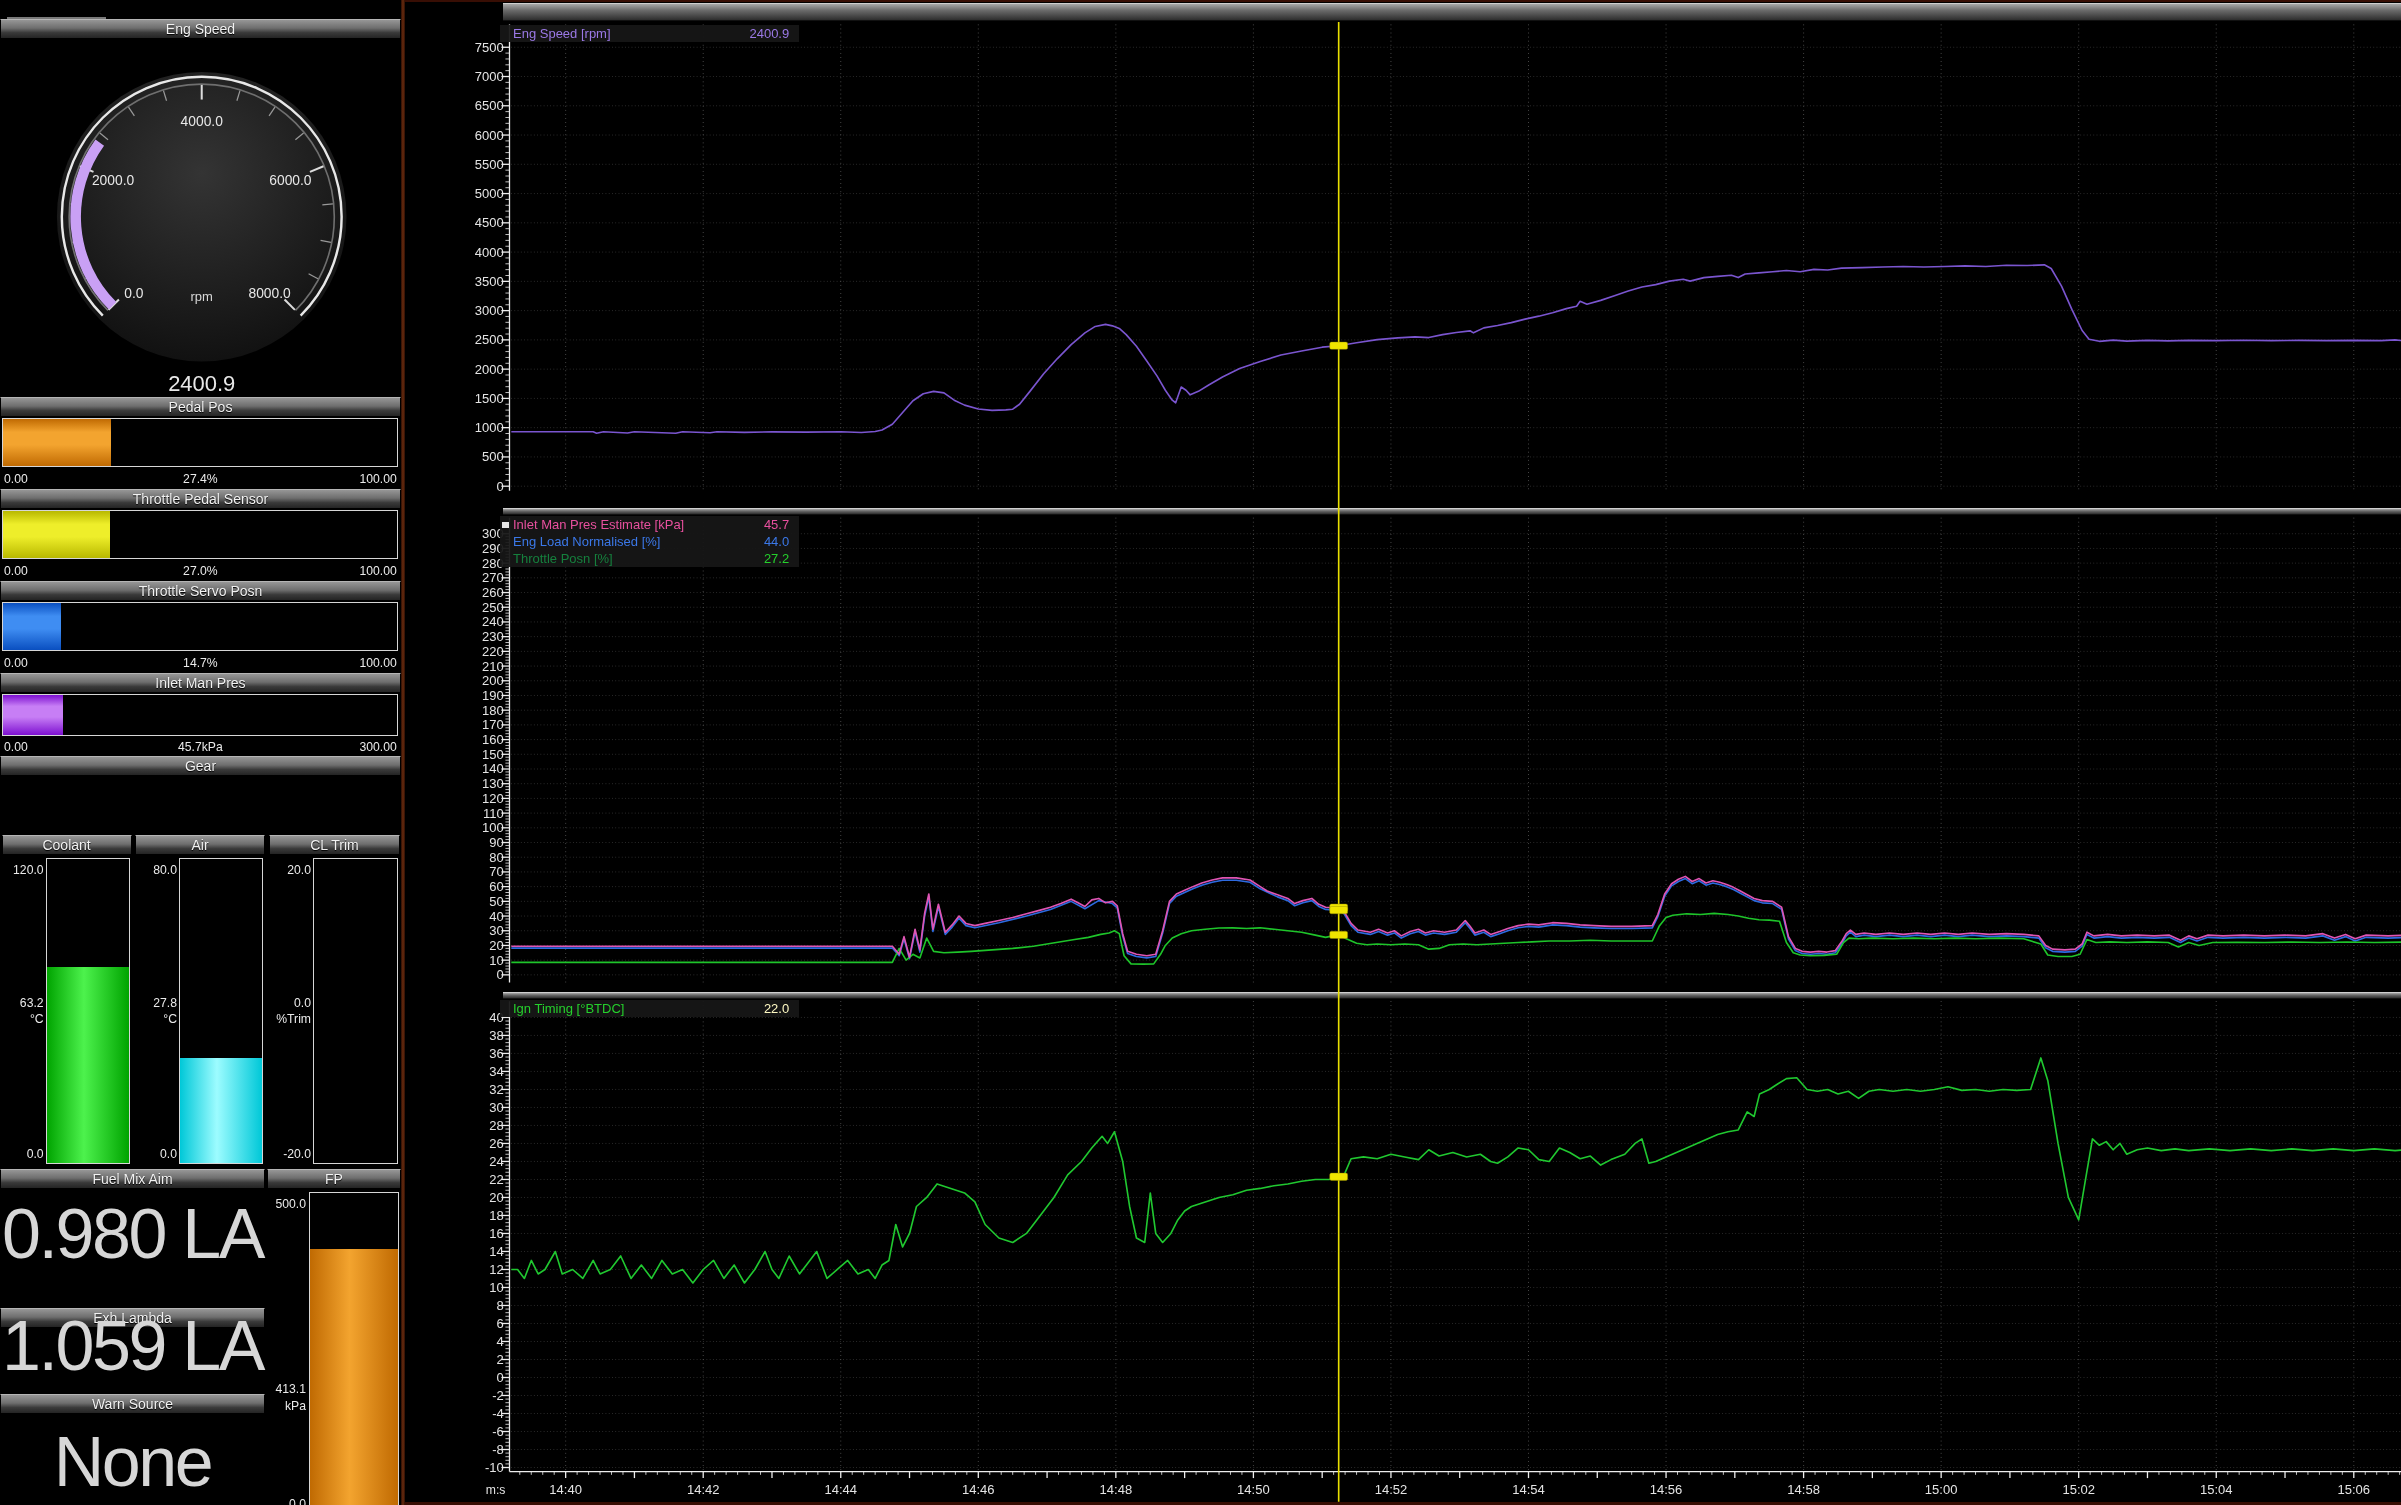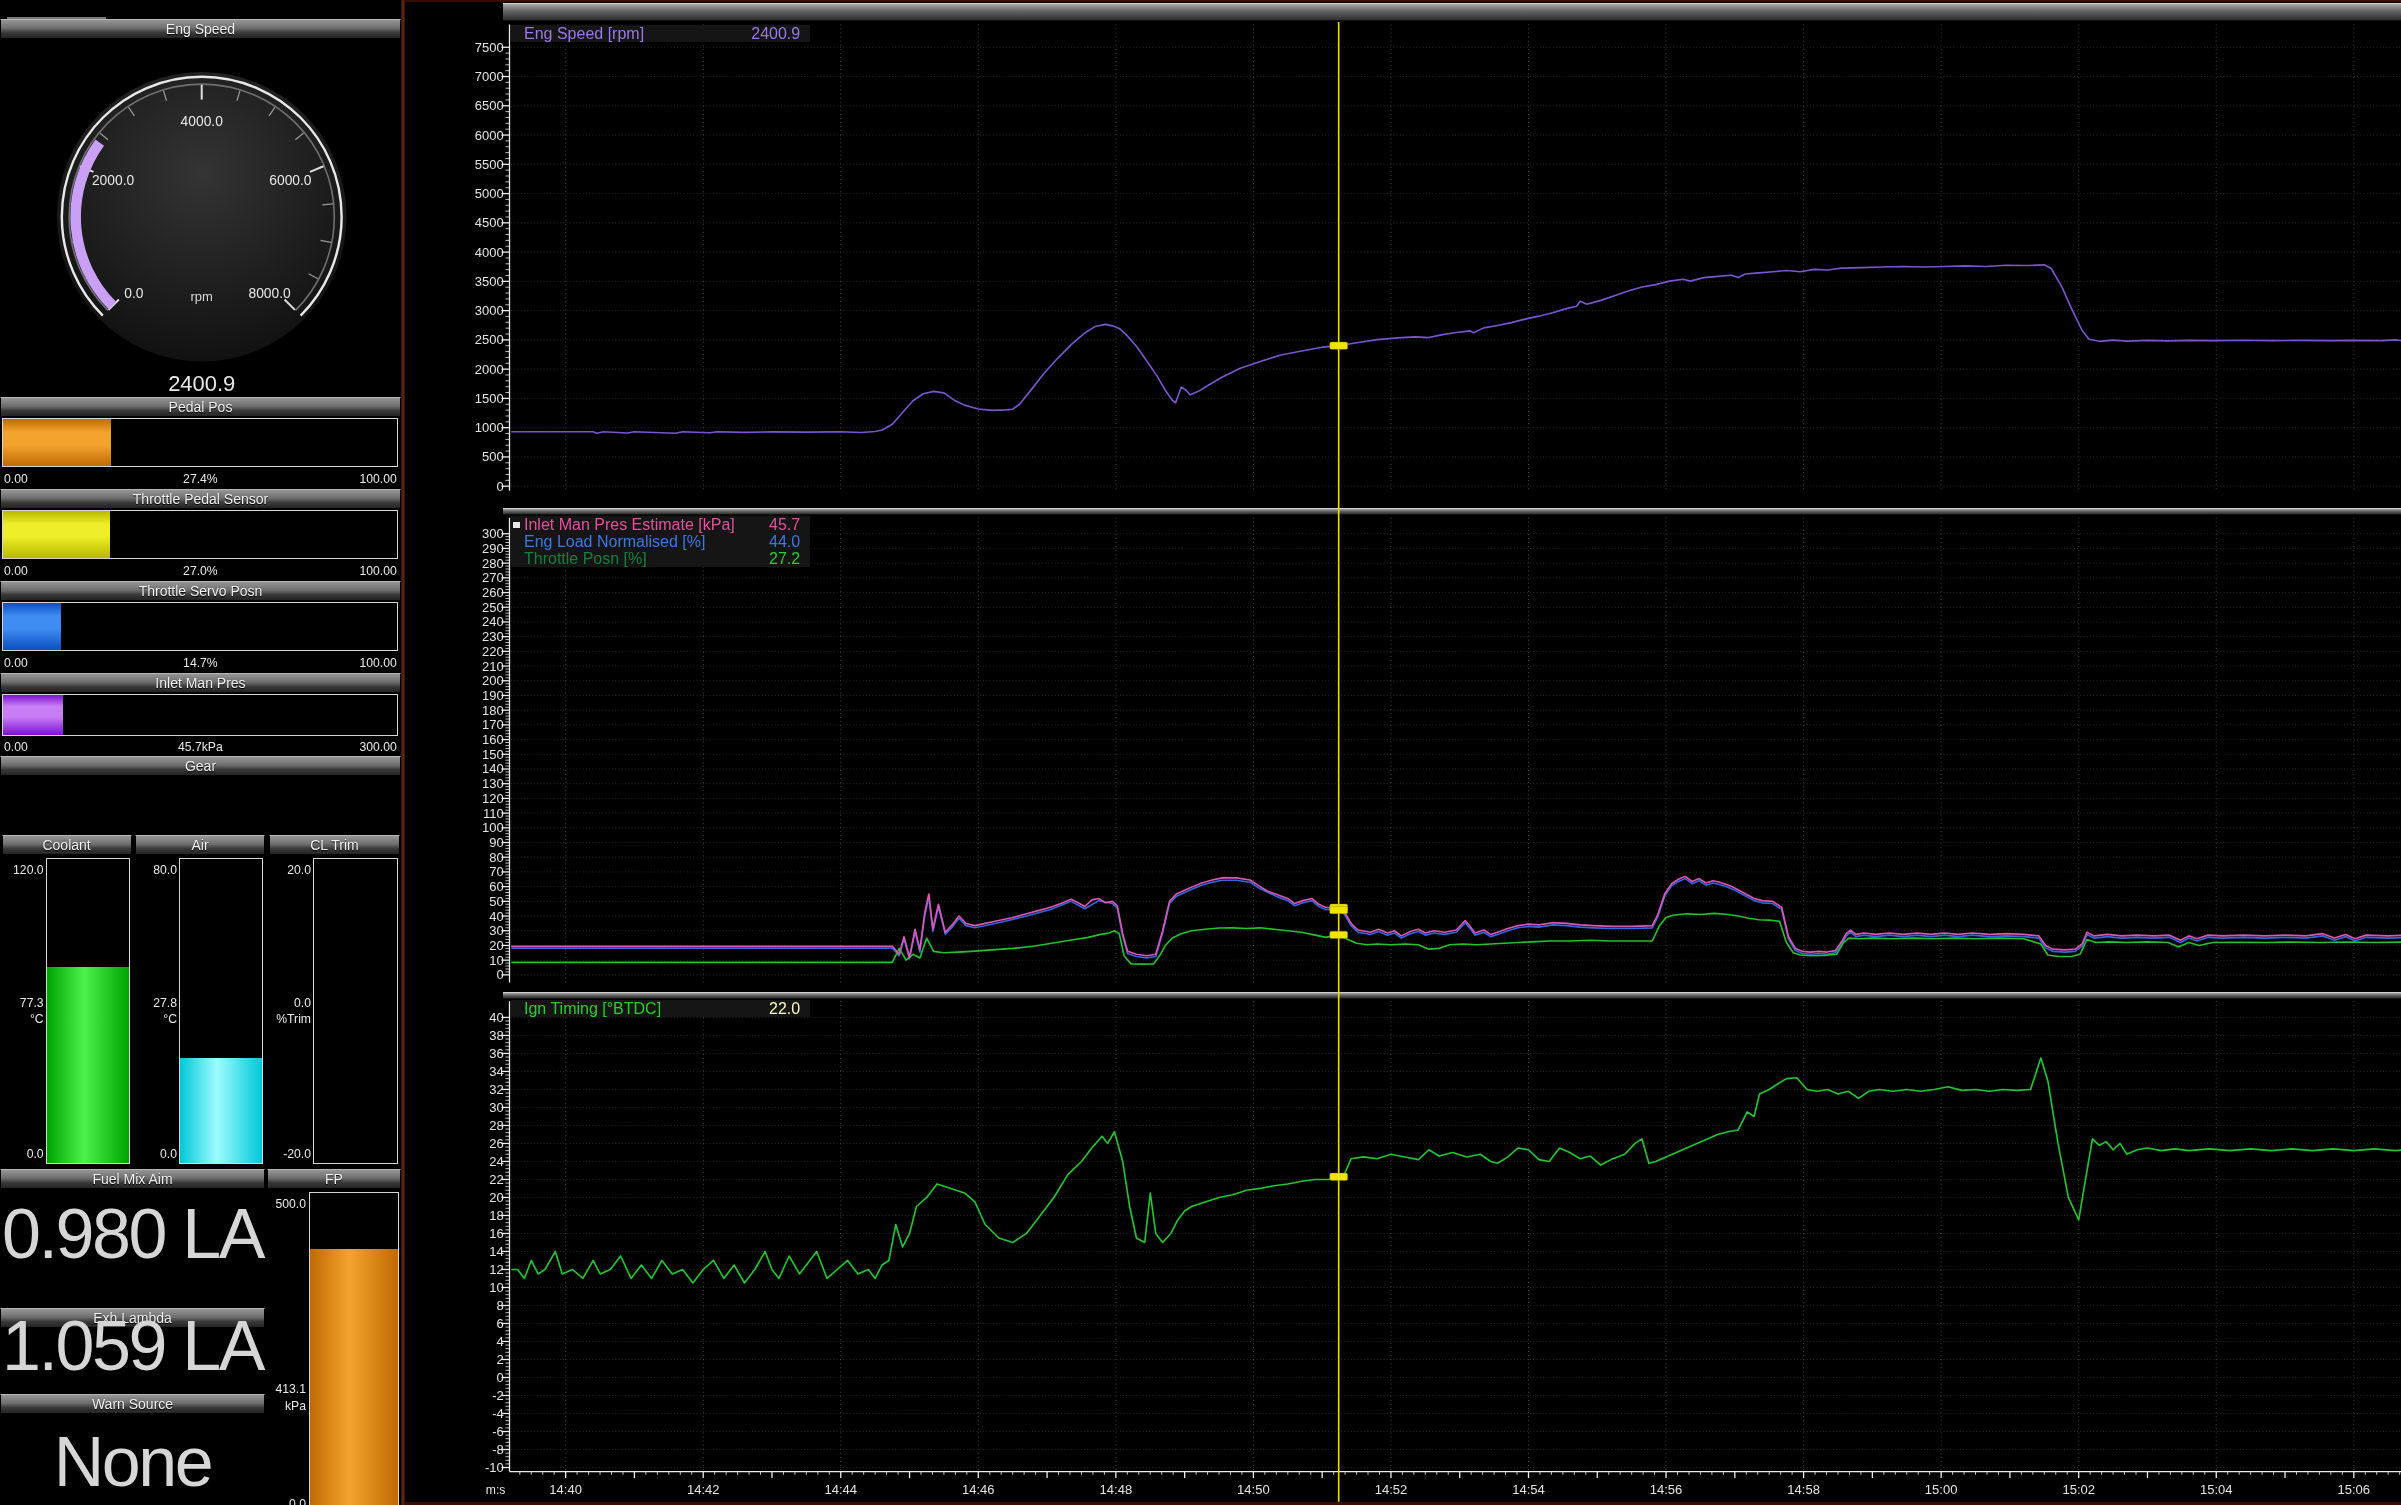--- a/index.html
+++ b/index.html
@@ -20,22 +20,22 @@
   .scale-row .smax{position:absolute;right:1.6px;top:1.6px;}
   .vcol{position:absolute;top:818px;height:331px;}
   .vbox{position:absolute;left:44px;right:1.6px;top:23px;bottom:1.6px;background:#000;
         border:0.8px solid #d6d6d6;box-sizing:border-box;}
   .vfill{position:absolute;left:0;right:0;bottom:0;}
   .vlab{position:absolute;left:0;width:42px;font-size:12.2px;color:#eaeaea;text-align:right;}
   .bigval{position:absolute;left:0;width:265px;text-align:center;color:#d6d6d6;
           letter-spacing:-2.4px;white-space:nowrap;}
   .strip{position:absolute;background:linear-gradient(180deg,#a8a8a8 0%,#6a6a6a 40%,#2e2e2e 100%);
          border-top:0.8px solid #cfcfcf;border-bottom:0.8px solid #111;box-sizing:border-box;}
-  .legend{position:absolute;left:511px;width:299px;background:rgba(22,22,22,.94);
-          font-size:16px;line-height:17px;}
+  .legend{position:absolute;left:500px;width:299px;background:rgba(22,22,22,.94);
+          font-size:13px;line-height:17px;}
   .lg-row{position:relative;height:17px;}
   .lg-label{position:absolute;left:13px;top:0;}
   .lg-value{position:absolute;right:9.8px;top:0;}
   .lg-bullet{position:absolute;left:2.4px;top:5.7px;width:6.5px;height:6.5px;background:#e8e8e8;}
   svg text{font-family:"Liberation Sans",sans-serif;}
 </style>
 </head>
 <body>
 
 <div id="root">
@@ -119,21 +119,21 @@
       <span class="smin">0.00</span>
       <span class="smid">45.7kPa</span>
       <span class="smax">300.00</span>
     </div>
 
     <div class="hdr" style="left:0;top:739px;width:401px;"><span>Gear</span></div>
 
     <div class="vcol" style="left:1.6px;width:130px;">
       <div class="hdr" style="left:0;top:0;width:130px;"><span>Coolant</span></div>
       <span class="vlab" style="top:28px;">120.0</span>
-      <span class="vlab" style="top:161px;">77.3</span>
+      <span class="vlab" style="top:161px;">63.2</span>
       <span class="vlab" style="top:177px;">°C</span>
       <span class="vlab" style="bottom:4.9px;">0.0</span>
       <div class="vbox">
           <div class="vfill" style="height: 64.4%; background: linear-gradient(90deg, rgb(0, 164, 0) 0%, rgb(77, 242, 77) 45%, rgb(0, 164, 0) 100%);"></div>
         </div>
     </div>
     <div class="vcol" style="left:135px;width:130px;">
       <div class="hdr" style="left:0;top:0;width:130px;"><span>Air</span></div>
       <span class="vlab" style="top:28px;">80.0</span>
       <span class="vlab" style="top:161px;">27.8</span>

